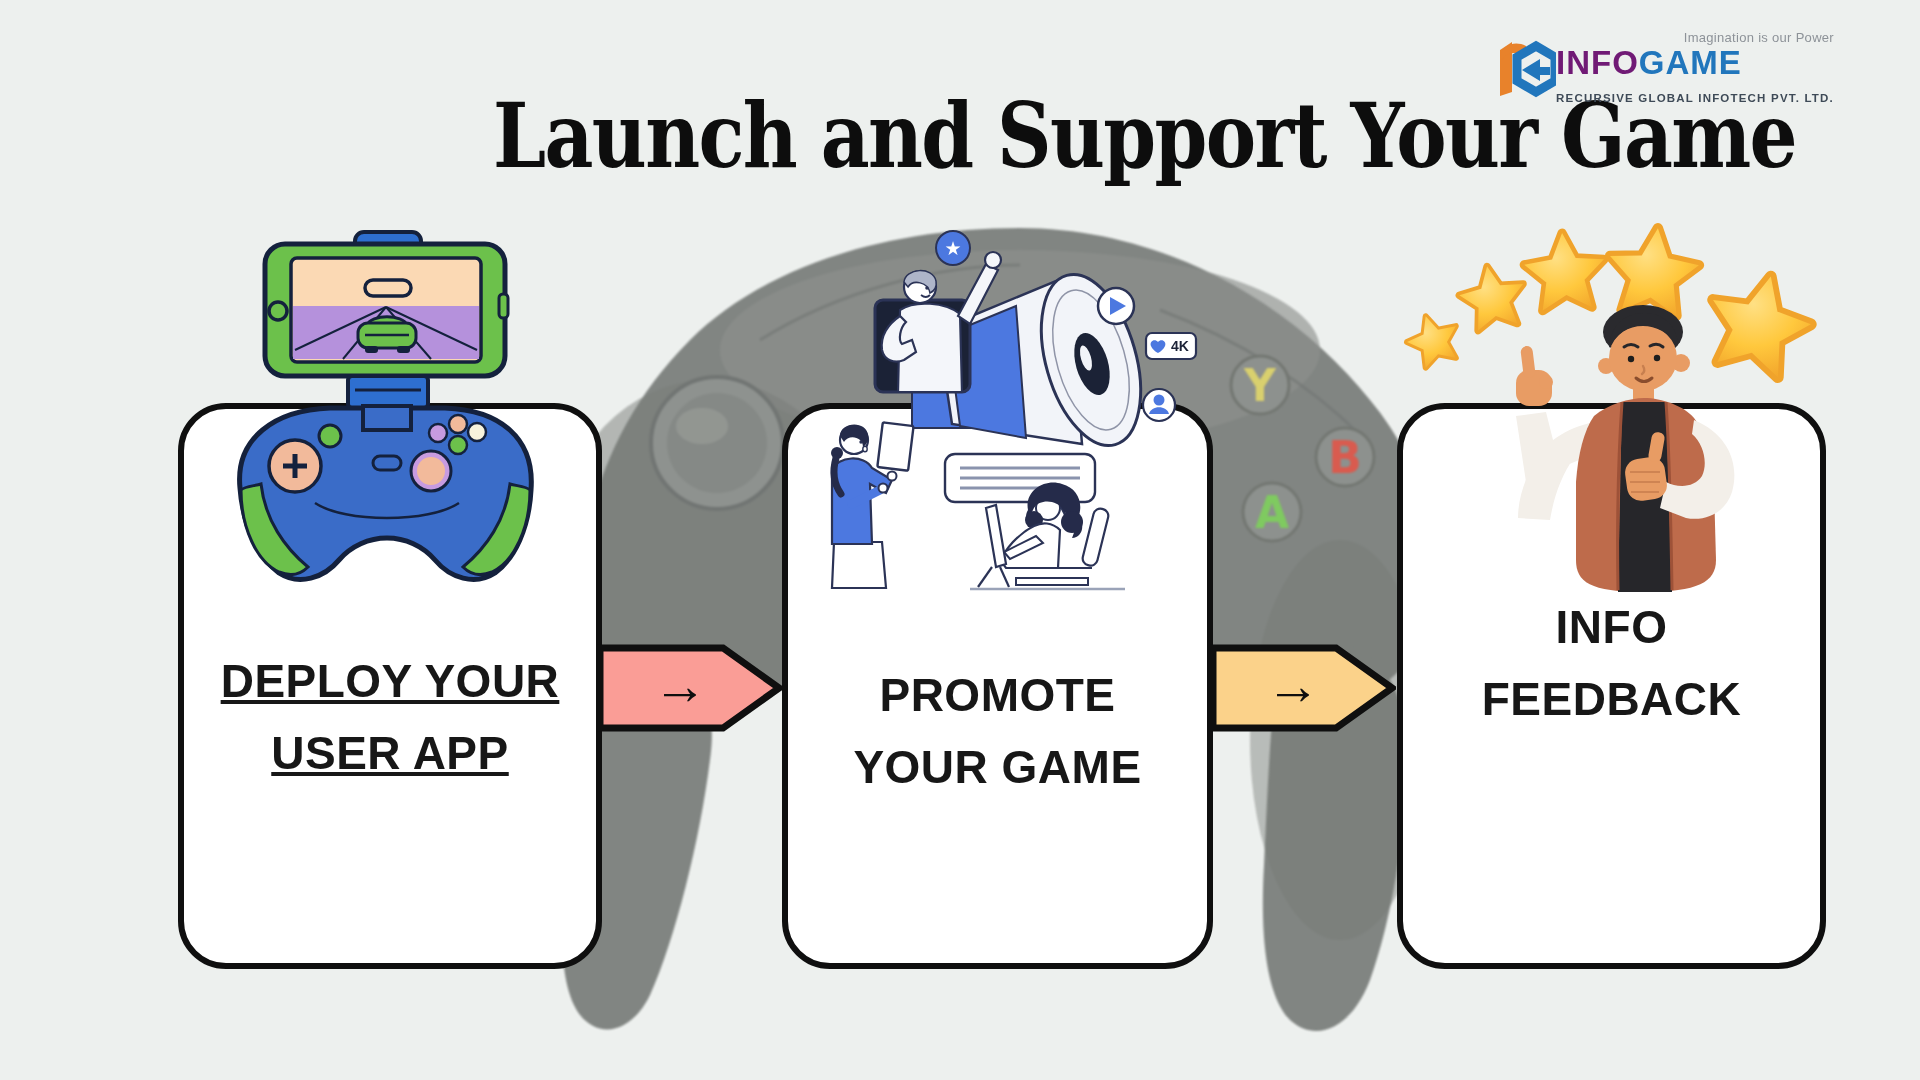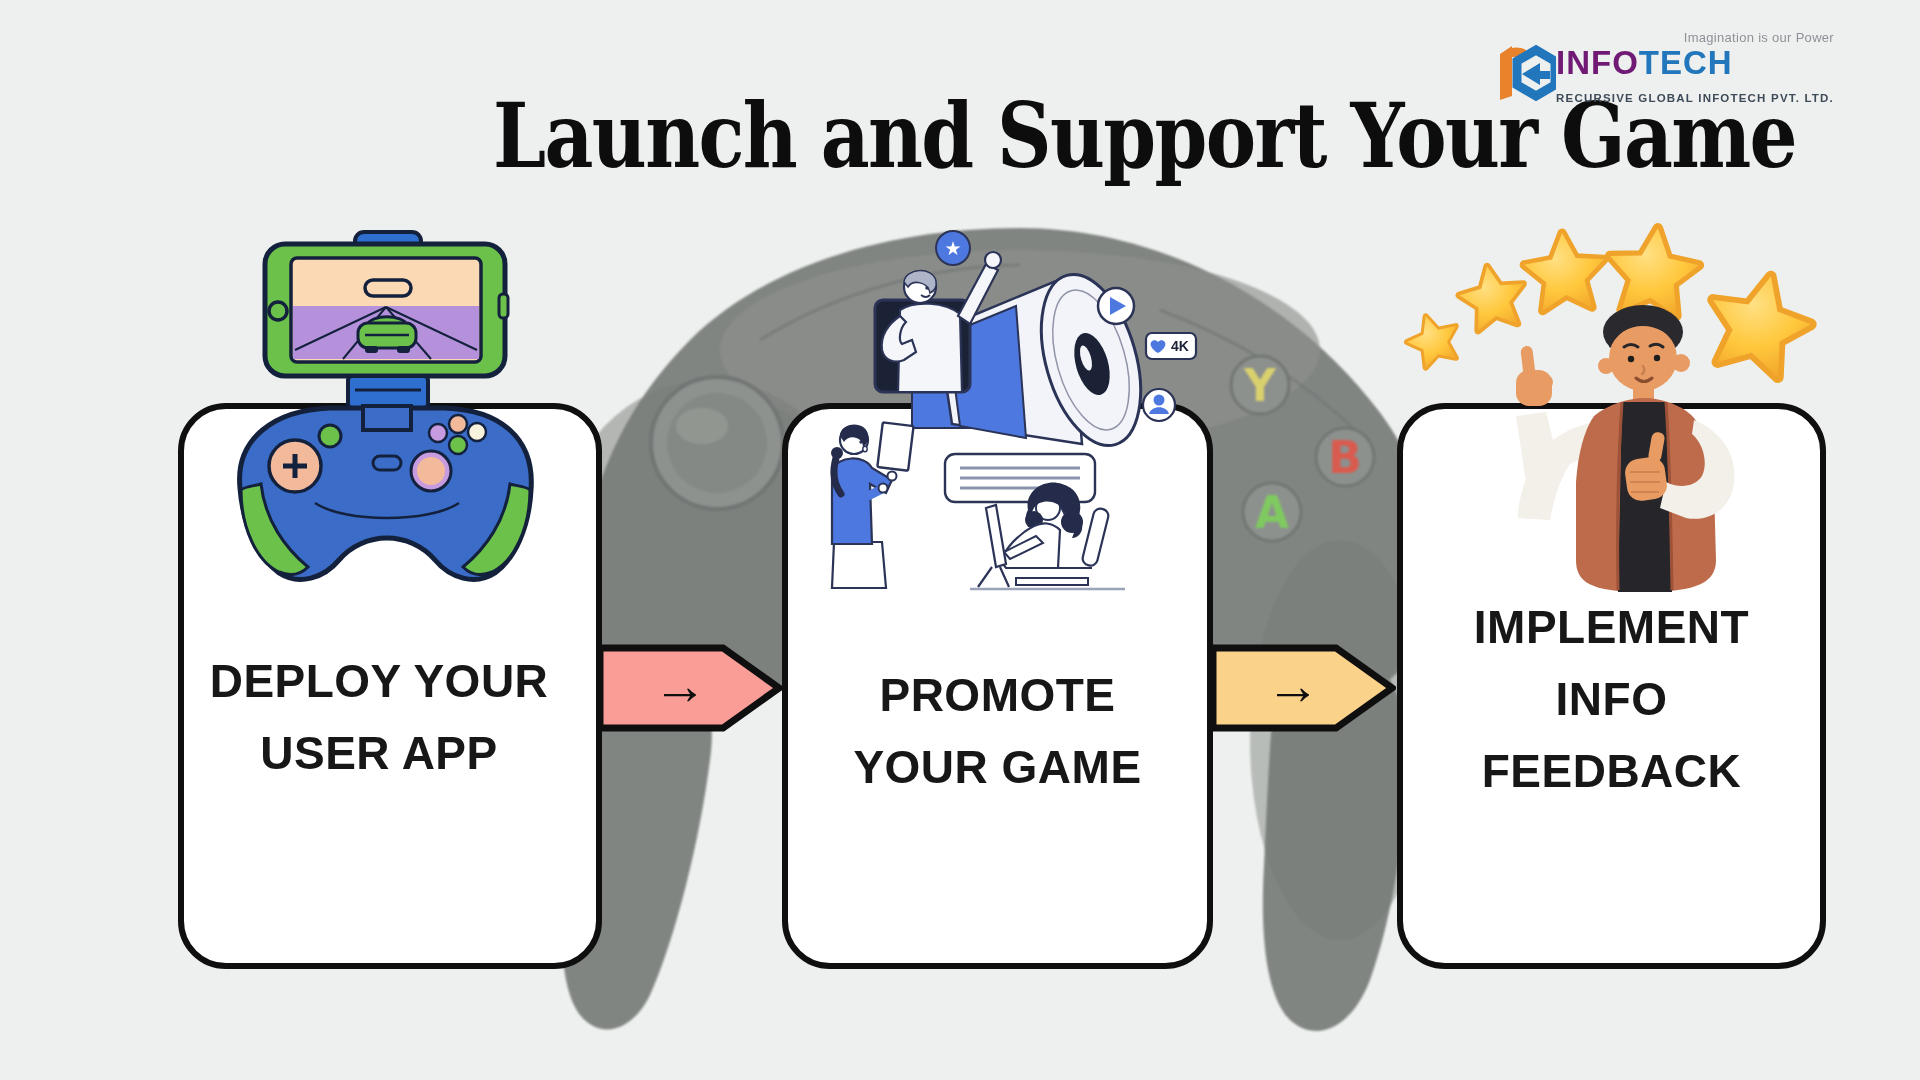--- a/index.html
+++ b/index.html
@@ -7,21 +7,21 @@
           font-family:"Liberation Sans",sans-serif;}
   
   .bg-controller{position:absolute;left:460px;top:220px;width:980px;height:860px;z-index:1;
                  filter:blur(1.3px);opacity:.97;}
   
   .title{position:absolute;left:0;right:0;top:82px;text-align:right;z-index:2;}
   .title span{display:inline-block;transform:scaleX(.84);transform-origin:center;
               font-family:"DejaVu Serif",serif;font-weight:900;font-size:90px;
               letter-spacing:-2px;color:#0d0d0d;white-space:nowrap;}
   
-  .logo{position:absolute;right:86px;top:30px;display:flex;align-items:flex-end;gap:0;z-index:2;}
+  .logo{position:absolute;right:86px;top:30px;display:flex;align-items:center;gap:0;z-index:2;}
   .logo-text{display:flex;flex-direction:column;align-items:flex-start;}
   .logo-tagline{align-self:flex-end;font-size:13px;color:#8D9298;letter-spacing:.3px;margin-bottom:1px;}
   .logo-name{font-size:33px;font-weight:800;letter-spacing:1px;line-height:33px;white-space:nowrap;}
   .logo-name .info{color:#701a75;}
   .logo-name .tech{color:#2176BC;}
   .logo-sub{font-size:11.5px;font-weight:700;color:#3E4A57;letter-spacing:1.2px;margin-top:13px;white-space:nowrap;}
   
   .card{position:absolute;top:403px;height:566px;background:#ffffff;border:6px solid #0f0f0f;
         border-radius:48px;box-sizing:border-box;z-index:2;}
   .card-label{position:absolute;left:0;right:0;text-align:center;z-index:5;
@@ -69,39 +69,38 @@
 
   <div class="logo">
     <svg width="64" height="66" viewBox="0 0 64 66">
       <path d="M8,16 L20,8 L20,58 L8,62 Z" fill="#E8822B"></path>
       <path d="M8,22 C10,12 22,6 34,12 L34,22 C26,17 14,18 10,26 Z" fill="#E8822B"></path>
       <path d="M44,12 L63,23 L63,47 L44,58 L25,47 L25,23 Z" fill="none" stroke="#2176BC" stroke-width="9"></path>
       <polygon points="30,36 48,25 48,33 58,33 58,41 48,41 48,47" fill="#2176BC"></polygon>
     </svg>
     <div class="logo-text">
       <div class="logo-tagline">Imagination is our Power</div>
-      <div class="logo-name"><span class="info">INFO</span><span class="tech">TECH</span></div>
+      <div class="logo-name"><span class="info">INFO</span><span class="tech">GAME</span></div>
       <div class="logo-sub">RECURSIVE GLOBAL INFOTECH PVT. LTD.</div>
     </div>
   </div>
 
   <div class="card" style="left:178px;width:424px;"></div>
   <div class="card" style="left:782px;width:431px;"></div>
   <div class="card" style="left:1397px;width:429px;"></div>
 
-  <div class="card-label" style="left:167px;width:424px;top:645px;">
+  <div class="card-label" style="left:178px;width:424px;top:645px;text-decoration:underline;">
     <div>DEPLOY YOUR</div>
       <div>USER APP</div>
   </div>
   <div class="card-label" style="left:782px;width:431px;top:659px;">
     <div>PROMOTE</div>
       <div>YOUR GAME</div>
   </div>
   <div class="card-label" style="left:1397px;width:429px;top:591px;">
-    <div>IMPLEMENT</div>
       <div>INFO</div>
       <div>FEEDBACK</div>
   </div>
 
   <svg class="conn" style="left:597px;" viewBox="0 0 186 96">
     <polygon points="3,8 126,8 182,48 126,88 3,88" stroke="#0f0f0f" stroke-width="7" fill="#FA9D96"></polygon>
     <text x="83" y="64" font-size="54" font-weight="bold" text-anchor="middle" fill="#0f0f0f">→</text>
   </svg>
   <svg class="conn" style="left:1210px;" viewBox="0 0 186 96">
     <polygon points="3,8 126,8 182,48 126,88 3,88" stroke="#0f0f0f" stroke-width="7" fill="#FBD28A"></polygon>

